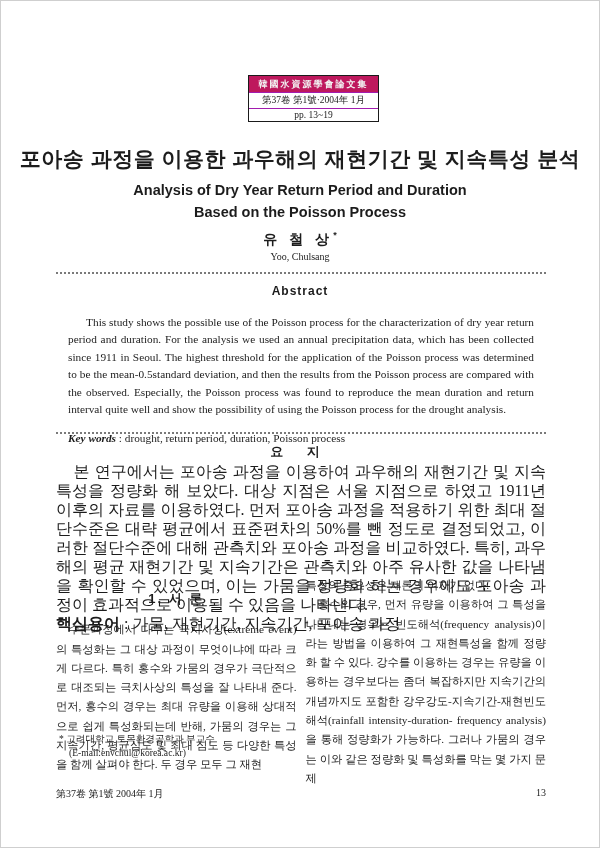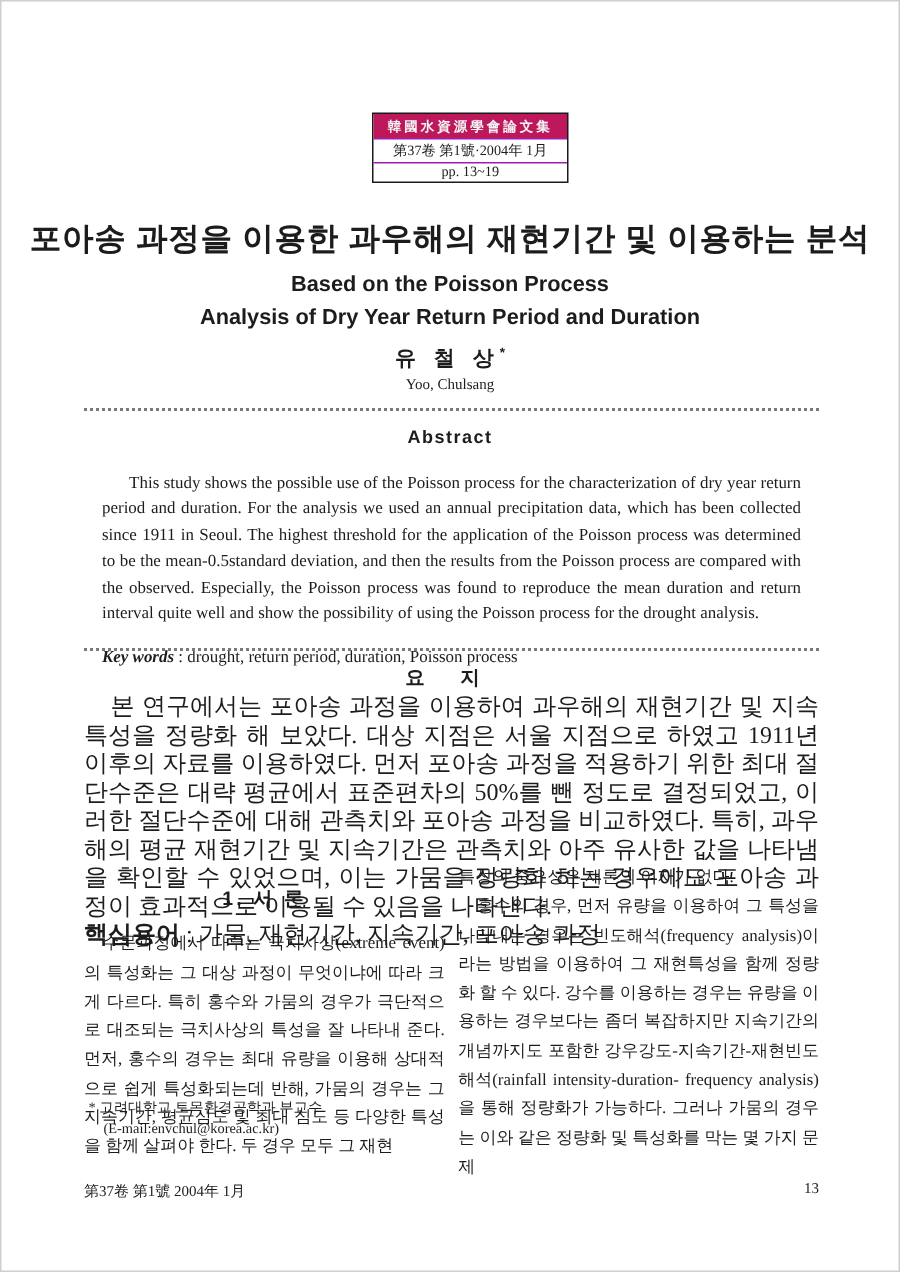--- a/index.html
+++ b/index.html
@@ -111,24 +111,24 @@
 <body>
 
 <div class="page">
 
   <div class="jbox">
     <div class="jbox-head">韓國水資源學會論文集</div>
     <div class="jbox-row">第37卷 第1號·2004年 1月</div>
     <div class="jbox-row">pp. 13~19</div>
   </div>
 
-  <div class="title-ko">포아송 과정을 이용한 과우해의 재현기간 및 이용하는 분석</div>
+  <div class="title-ko">포아송 과정을 이용한 과우해의 재현기간 및 지속특성 분석</div>
   <div class="title-en">
+    <div>Analysis of Dry Year Return Period and Duration</div>
     <div>Based on the Poisson Process</div>
-    <div>Analysis of Dry Year Return Period and Duration</div>
   </div>
 
   <div class="author-ko"><span>유 철 상</span><sup>*</sup></div>
   <div class="author-en">Yoo, Chulsang</div>
 
   <div class="dotline dot1"></div>
 
   <div class="sec-head abs-head">Abstract</div>
   <div class="abs-body">
     <p>This study shows the possible use of the Poisson process for the characterization of dry year return period and duration. For the analysis we used an annual precipitation data, which has been collected since 1911 in Seoul. The highest threshold for the application of the Poisson process was determined to be the mean-0.5standard deviation, and then the results from the Poisson process are compared with the observed. Especially, the Poisson process was found to reproduce the mean duration and return interval quite well and show the possibility of using the Poisson process for the drought analysis.</p>

